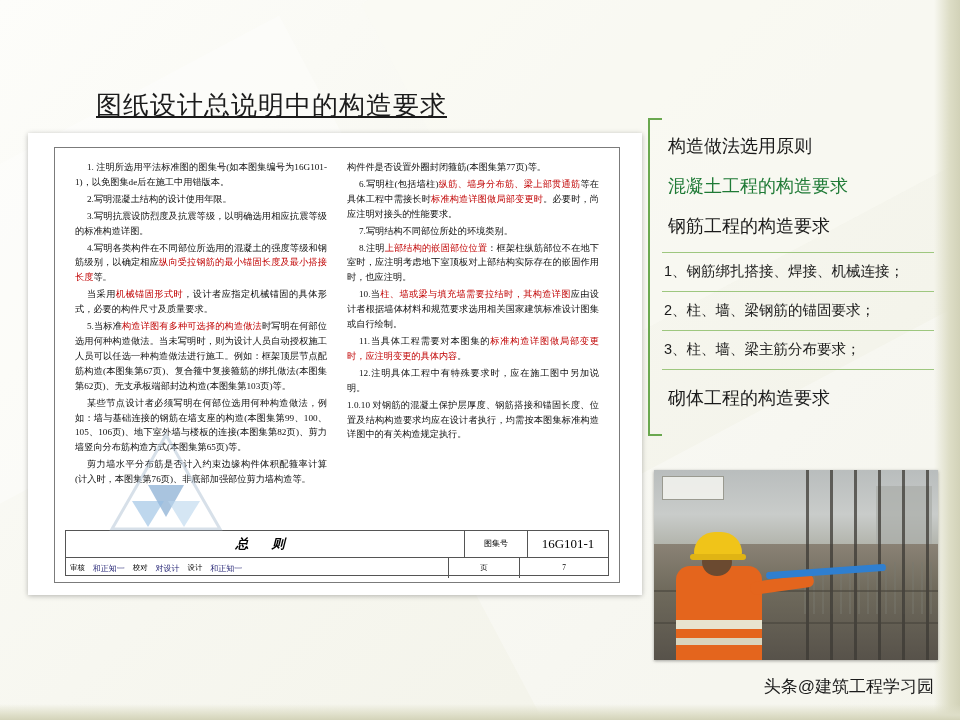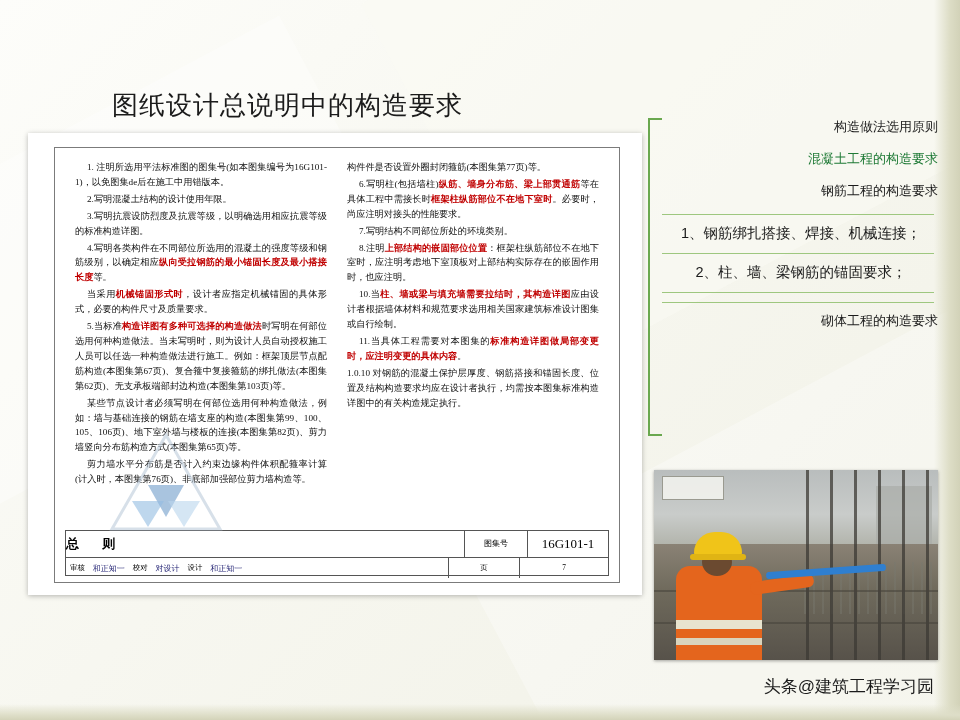--- a/index.html
+++ b/index.html
@@ -38,26 +38,27 @@
   }
   .bg-edge-bottom {
     position: absolute;
     left: 0; right: 0; bottom: 0;
     height: 16px;
     background: linear-gradient(180deg, rgba(226,226,208,0) 0%, #dedec8 70%, #d3d3b9 100%);
   }
 
   .title {
     position: absolute;
-    left: 112px;
+    left: 96px;
     top: 88px;
     font-size: 26px;
     color: #1b1b1b;
     letter-spacing: 1px;
     white-space: nowrap;
+    text-decoration: underline;
   }
 
   
   .doc-card {
     position: absolute;
     left: 28px;
     top: 133px;
     width: 614px;
     height: 462px;
     background: #ffffff;
@@ -85,46 +86,47 @@
     box-sizing: border-box;
     padding: 0 10px;
     font-family: "Liberation Serif", serif;
     font-size: 9.2px;
     line-height: 1.62;
     color: #0f0f0f;
     text-align: justify;
   }
   .doc-col p { margin: 0 0 2px 0; text-indent: 0; }
   .doc-col .indent { text-indent: 12px; }
-  .red { color: #c00000; font-weight: bold; }
+  .red { color: #c00000; font-weight: normal; }
   .doc-footer {
     position: absolute;
     left: 10px;
     right: 10px;
     bottom: 6px;
     height: 46px;
     border: 1px solid #555;
     box-sizing: border-box;
     display: flex;
     flex-direction: column;
     background: #fff;
   }
   .doc-footer-top {
     flex: 1.25;
     display: flex;
     align-items: center;
     border-bottom: 1px solid #555;
   }
   .doc-footer-top .ft-title {
     flex: 1;
-    text-align: left;
+    text-align: center;
     font-family: "Liberation Serif", serif;
     font-size: 13px;
     font-weight: bold;
     letter-spacing: 10px;
+    font-style: italic;
   }
   .doc-footer-top .ft-cell {
     width: 62px;
     text-align: center;
     font-family: "Liberation Serif", serif;
     font-size: 8px;
     border-left: 1px solid #555;
     height: 100%;
     line-height: 26px;
   }
@@ -182,33 +184,31 @@
     height: 318px;
     border-left: 2px solid #6aa84f;
     border-top: 2px solid #6aa84f;
     border-bottom: 2px solid #6aa84f;
     box-sizing: border-box;
   }
   .outline-items {
     margin-left: 14px;
   }
   .o-head {
-    font-size: 13px;
+    font-size: 18px;
     color: #1b1b1b;
-    margin: 0 0 14px 6px;
+    margin: 16px 0 14px 6px;
     white-space: nowrap;
-    text-align: right;
   }
   .o-head.green { color: #1f7a36; }
   .o-sub {
     font-size: 14.5px;
     color: #1b1b1b;
     margin: 0 0 10px 2px;
     white-space: nowrap;
-    text-align: center;
   }
   .o-sep {
     height: 1px;
     background: #9ec77f;
     margin: 0 0 9px 0;
     width: 272px;
   }
 
   
   .photo {
@@ -369,25 +369,26 @@
           <p class="indent">2.写明混凝土结构的设计使用年限。</p>
           <p class="indent">3.写明抗震设防烈度及抗震等级，以明确选用相应抗震等级的标准构造详图。</p>
           <p class="indent">4.写明各类构件在不同部位所选用的混凝土的强度等级和钢筋级别，以确定相应<span class="red">纵向受拉钢筋的最小锚固长度及最小搭接长度</span>等。</p>
           <p class="indent">当采用<span class="red">机械锚固形式时</span>，设计者应指定机械锚固的具体形式，必要的构件尺寸及质量要求。</p>
           <p class="indent">5.当标准<span class="red">构造详图有多种可选择的构造做法</span>时写明在何部位选用何种构造做法。当未写明时，则为设计人员自动授权施工人员可以任选一种构造做法进行施工。例如：框架顶层节点配筋构造(本图集第67页)、复合箍中复接箍筋的绑扎做法(本图集第62页)、无支承板端部封边构造(本图集第103页)等。</p>
           <p class="indent">某些节点设计者必须写明在何部位选用何种构造做法，例如：墙与基础连接的钢筋在墙支座的构造(本图集第99、100、105、106页)、地下室外墙与楼板的连接(本图集第82页)、剪力墙竖向分布筋构造方式(本图集第65页)等。</p>
           <p class="indent">剪力墙水平分布筋是否计入约束边缘构件体积配箍率计算(计入时，本图集第76页)、非底部加强部位剪力墙构造等。</p>
         </div>
         <div class="doc-col">
           <p>构件件是否设置外圈封闭箍筋(本图集第77页)等。</p>
-          <p class="indent">6.写明柱(包括墙柱)<span class="red">纵筋、墙身分布筋、梁上部贯通筋</span>等在具体工程中需接长时<span class="red">框架柱纵筋部位不在地下室时</span>。必要时，尚应注明对接头的性能要求。</p>
+          <p class="indent">6.写明柱(包括墙柱)<span class="red">纵筋、墙身分布筋、梁上部贯通筋</span>等在具体工程中需接长时<span class="red">标准构造详图做局部变更时</span>。必要时，尚应注明对接头的性能要求。</p>
           <p class="indent">7.写明结构不同部位所处的环境类别。</p>
           <p class="indent">8.注明<span class="red">上部结构的嵌固部位位置</span>：框架柱纵筋部位不在地下室时，应注明考虑地下室顶板对上部结构实际存在的嵌固作用时，也应注明。</p>
           <p class="indent">10.当<span class="red">柱、墙或梁与填充墙需要拉结时，其构造详图</span>应由设计者根据墙体材料和规范要求选用相关国家建筑标准设计图集或自行绘制。</p>
           <p class="indent">11.当具体工程需要对本图集的<span class="red">标准构造详图做局部变更时，应注明变更的具体内容</span>。</p>
+          <p class="indent">12.注明具体工程中有特殊要求时，应在施工图中另加说明。</p>
           <p>1.0.10  对钢筋的混凝土保护层厚度、钢筋搭接和锚固长度、位置及结构构造要求均应在设计者执行，均需按本图集标准构造详图中的有关构造规定执行。</p>
         </div>
       </div>
 
       <div class="doc-footer">
         <div class="doc-footer-top">
           <div class="ft-title">总 则</div>
           <div class="ft-cell">图集号</div>
           <div class="ft-cell wide">16G101-1</div>
         </div>
@@ -416,20 +417,21 @@
     <div class="outline-bracket"></div>
     <div class="outline-items">
       <p class="o-head">构造做法选用原则</p>
       <p class="o-head green">混凝土工程的构造要求</p>
       <p class="o-head">钢筋工程的构造要求</p>
       <div class="o-sep"></div>
       <p class="o-sub">1、钢筋绑扎搭接、焊接、机械连接；</p>
       <div class="o-sep"></div>
       <p class="o-sub">2、柱、墙、梁钢筋的锚固要求；</p>
       <div class="o-sep"></div>
+      <p class="o-sub">3、柱、墙、梁主筋分布要求；</p>
       <div class="o-sep"></div>
       <p class="o-head">砌体工程的构造要求</p>
     </div>
   </div>
 
   <div class="photo">
     <div class="ph-sky"></div>
     <div class="ph-ground"></div>
     <div class="ph-sign"></div>
     <div class="ph-building"></div>

